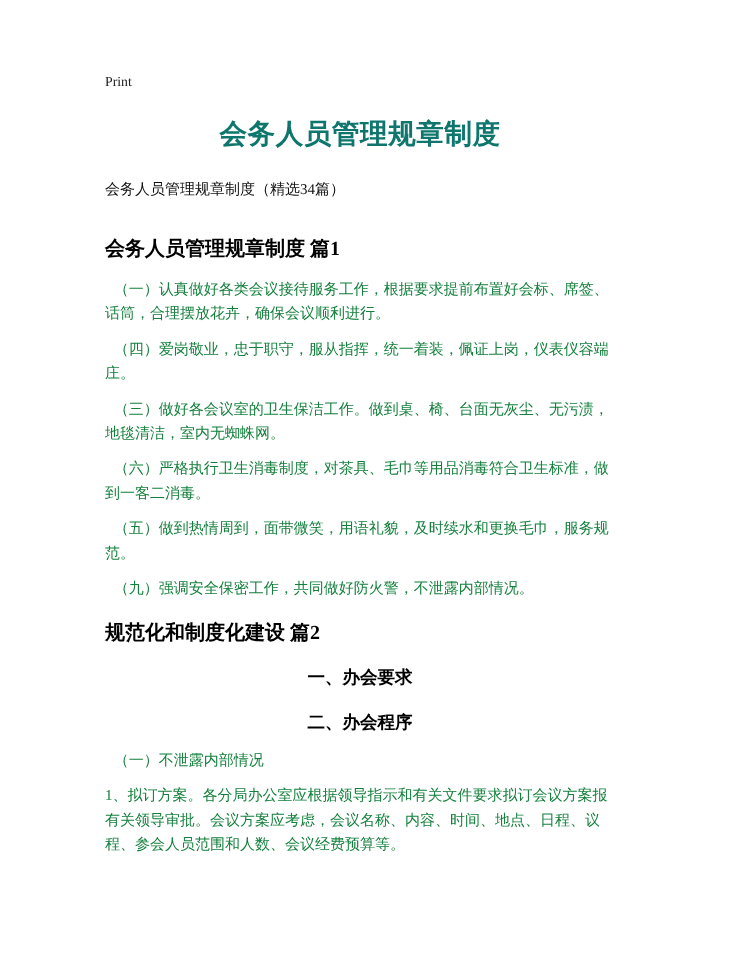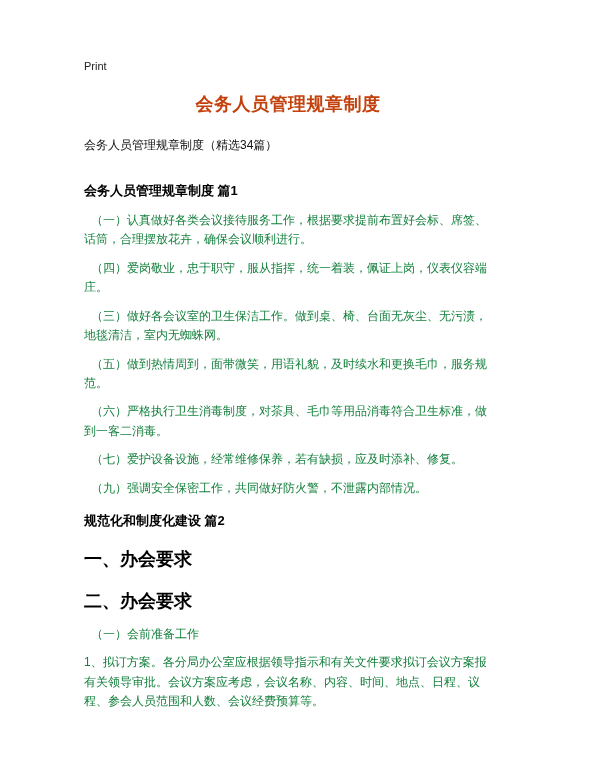--- a/index.html
+++ b/index.html
@@ -8,55 +8,57 @@
     height: 776px;
     background: #ffffff;
     overflow: hidden;
     font-family: "Liberation Sans", sans-serif;
     color: #111111;
   }
   .page {
     width: 600px;
     height: 661px;
     padding: 56px 108px 30px 84px;
+    font-family: Liberation Serif, serif;
   }
   .print-link {
     font-size: 11px;
     color: #222222;
     display: inline-block;
     margin-bottom: 14px;
     cursor: pointer;
   }
   .doc-title {
-    font-size: 18px;
+    font-size: 22px;
     font-weight: bold;
     text-align: center;
-    color: #c2410c;
+    color: #0f766e;
     margin: 6px 0 20px 0;
     letter-spacing: 0.5px;
   }
   .doc-subtitle {
     font-size: 12px;
     color: #111111;
     margin-bottom: 26px;
     line-height: 1.6;
   }
   .section-heading {
-    font-size: 13px;
+    font-size: 16px;
     font-weight: bold;
     color: #000000;
     margin: 13px 0 4px 0;
     line-height: 1.6;
   }
   .subsection-heading {
-    font-size: 18px;
+    font-size: 14px;
     font-weight: bold;
     color: #000000;
     margin: 13px 0 4px 0;
     line-height: 1.6;
+    text-align: center;
   }
   .para {
     font-size: 12px;
     line-height: 1.62;
     color: #15803d;
     margin: 9px 0;
   }
   .para.indent {
     text-indent: 7px;
   }
@@ -70,28 +72,27 @@
 
   <h1 class="doc-title">会务人员管理规章制度</h1>
 
   <p class="doc-subtitle">会务人员管理规章制度（精选34篇）</p>
 
   <h2 class="section-heading">会务人员管理规章制度 篇1</h2>
 
   <p class="para indent">（一）认真做好各类会议接待服务工作，根据要求提前布置好会标、席签、话筒，合理摆放花卉，确保会议顺利进行。</p>
   <p class="para indent">（四）爱岗敬业，忠于职守，服从指挥，统一着装，佩证上岗，仪表仪容端庄。</p>
   <p class="para indent">（三）做好各会议室的卫生保洁工作。做到桌、椅、台面无灰尘、无污渍，地毯清洁，室内无蜘蛛网。</p>
+  <p class="para indent">（六）严格执行卫生消毒制度，对茶具、毛巾等用品消毒符合卫生标准，做到一客二消毒。</p>
   <p class="para indent">（五）做到热情周到，面带微笑，用语礼貌，及时续水和更换毛巾，服务规范。</p>
-  <p class="para indent">（六）严格执行卫生消毒制度，对茶具、毛巾等用品消毒符合卫生标准，做到一客二消毒。</p>
-  <p class="para indent">（七）爱护设备设施，经常维修保养，若有缺损，应及时添补、修复。</p>
   <p class="para indent">（九）强调安全保密工作，共同做好防火警，不泄露内部情况。</p>
 
   <h2 class="section-heading">规范化和制度化建设 篇2</h2>
 
   <h3 class="subsection-heading">一、办会要求</h3>
 
 
-  <h3 class="subsection-heading">二、办会要求</h3>
+  <h3 class="subsection-heading">二、办会程序</h3>
 
-  <p class="para indent">（一）会前准备工作</p>
+  <p class="para indent">（一）不泄露内部情况</p>
   <p class="para">1、拟订方案。各分局办公室应根据领导指示和有关文件要求拟订会议方案报有关领导审批。会议方案应考虑，会议名称、内容、时间、地点、日程、议程、参会人员范围和人数、会议经费预算等。</p>
 
 </div>
 
 </body></html>

